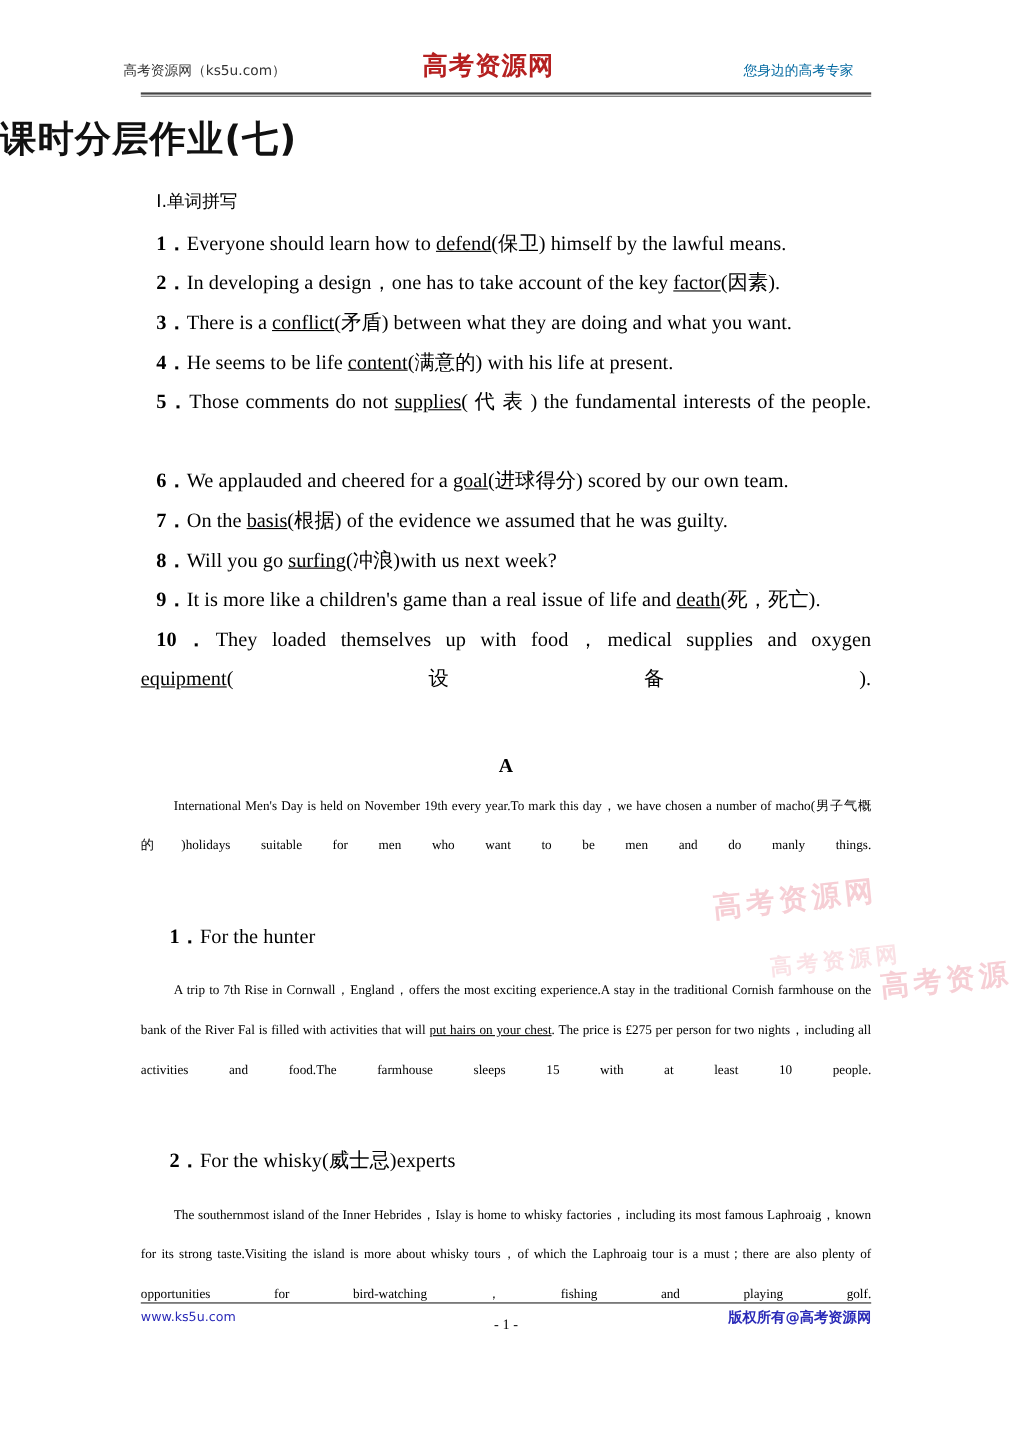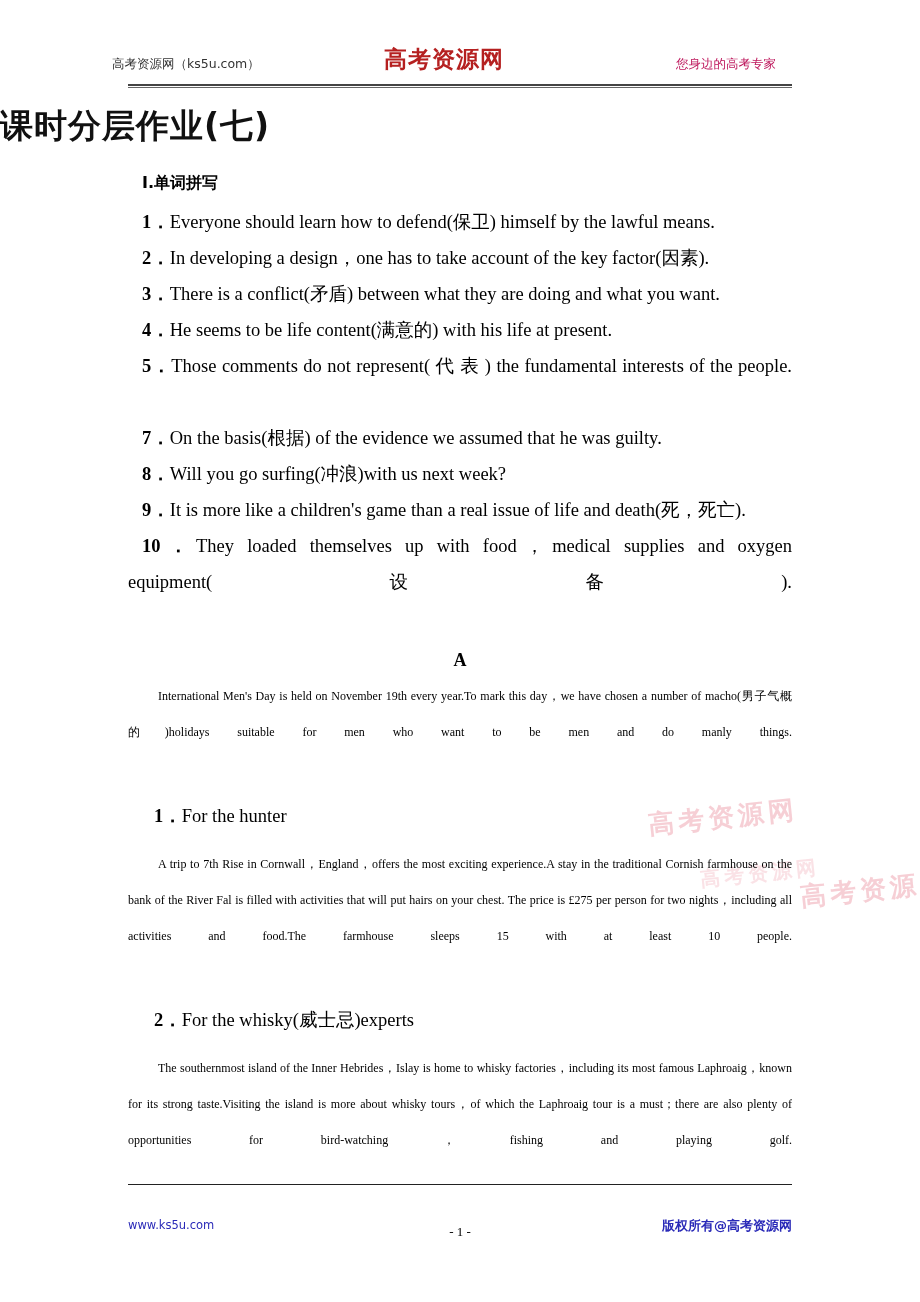--- a/index.html
+++ b/index.html
@@ -64,21 +64,21 @@
     font-size: 23px;
     color: #b52020;
     letter-spacing: 1px;
     white-space: nowrap;
   }
   .header-right {
     position: absolute;
     right: 0; top: 4px;
     font-family: "DejaVu Sans", sans-serif;
     font-size: 12.5px;
-    color: #be185d;
+    color: #0369a1;
     white-space: nowrap;
   }
   .header-rule {
     position: absolute;
     left: 128px;
     top: 84px;
     width: 664px;
     height: 0;
     border-top: 2px solid #444444;
     border-bottom: 1px solid #666666;
@@ -102,21 +102,21 @@
   
   .content {
     position: absolute;
     left: 128px;
     top: 168px;
     width: 664px;
   }
 
   .sec-head {
     font-family: "DejaVu Sans", sans-serif;
-    font-weight: bold;
+    font-weight: normal;
     font-size: 16px;
     margin: 0 0 6px 0;
     padding-left: 14px;
     letter-spacing: 0px;
     line-height: 30px;
   }
 
   .q {
     font-size: 18.5px;
     line-height: 36px;
@@ -131,21 +131,21 @@
   .q.wrap {
     text-align: justify;
   }
   
   .q.wrap::after {
     content: "";
     display: inline-block;
     width: 100%;
   }
 
-  .ans { }
+  .ans { text-decoration: underline; }
 
   .passage-label {
     text-align: center;
     font-weight: bold;
     font-size: 18px;
     line-height: 36px;
     margin: 6px 0 0 0;
   }
 
   .p {
@@ -176,21 +176,20 @@
     top: 1184px;
     width: 664px;
     border-top: 1.6px solid #222222;
   }
   .footer {
     position: absolute;
     left: 128px;
     top: 1188px;
     width: 664px;
     height: 24px;
-    margin-top: 28px;
   }
   .footer-left {
     position: absolute;
     left: 0; top: 2px;
     font-family: "DejaVu Sans", sans-serif;
     font-size: 11.5px;
     color: #2a2ab8;
     white-space: nowrap;
   }
   .footer-center {
@@ -236,22 +235,23 @@
     <div class="sec-head">Ⅰ.单词拼写</div>
 
     <p class="q"><span class="num">1．</span><span>Everyone should learn how to </span><span class="ans">defend</span><span>(保卫) himself by the lawful means.</span></p>
 
     <p class="q"><span class="num">2．</span><span>In developing a design，one has to take account of the key </span><span class="ans">factor</span><span>(因素).</span></p>
 
     <p class="q"><span class="num">3．</span><span>There is a </span><span class="ans">conflict</span><span>(矛盾) between what they are doing and what you want.</span></p>
 
     <p class="q"><span class="num">4．</span><span>He seems to be life </span><span class="ans">content</span><span>(满意的) with his life at present.</span></p>
 
-    <p class="q wrap"><span class="num">5．</span><span>Those comments do not </span><span class="ans">represent</span><span>( 代 表 ) the fundamental interests of the people.</span></p>
-
+    <p class="q wrap"><span class="num">5．</span><span>Those comments do not </span><span class="ans">supplies</span><span>( 代 表 ) the fundamental interests of the people.</span></p>
+
+    <p class="q"><span class="num">6．</span><span>We applauded and cheered for a </span><span class="ans">goal</span><span>(进球得分) scored by our own team.</span></p>
 
     <p class="q"><span class="num">7．</span><span>On the </span><span class="ans">basis</span><span>(根据) of the evidence we assumed that he was guilty.</span></p>
 
     <p class="q"><span class="num">8．</span><span>Will you go </span><span class="ans">surfing</span><span>(冲浪)with us next week?</span></p>
 
     <p class="q"><span class="num">9．</span><span>It is more like a children's game than a real issue of life and </span><span class="ans">death</span><span>(死，死亡).</span></p>
 
     <p class="q wrap"><span class="num">10．</span><span>They loaded themselves up with food，medical supplies and oxygen </span><span class="ans">equipment</span><span>(设备).</span></p>
 
 

